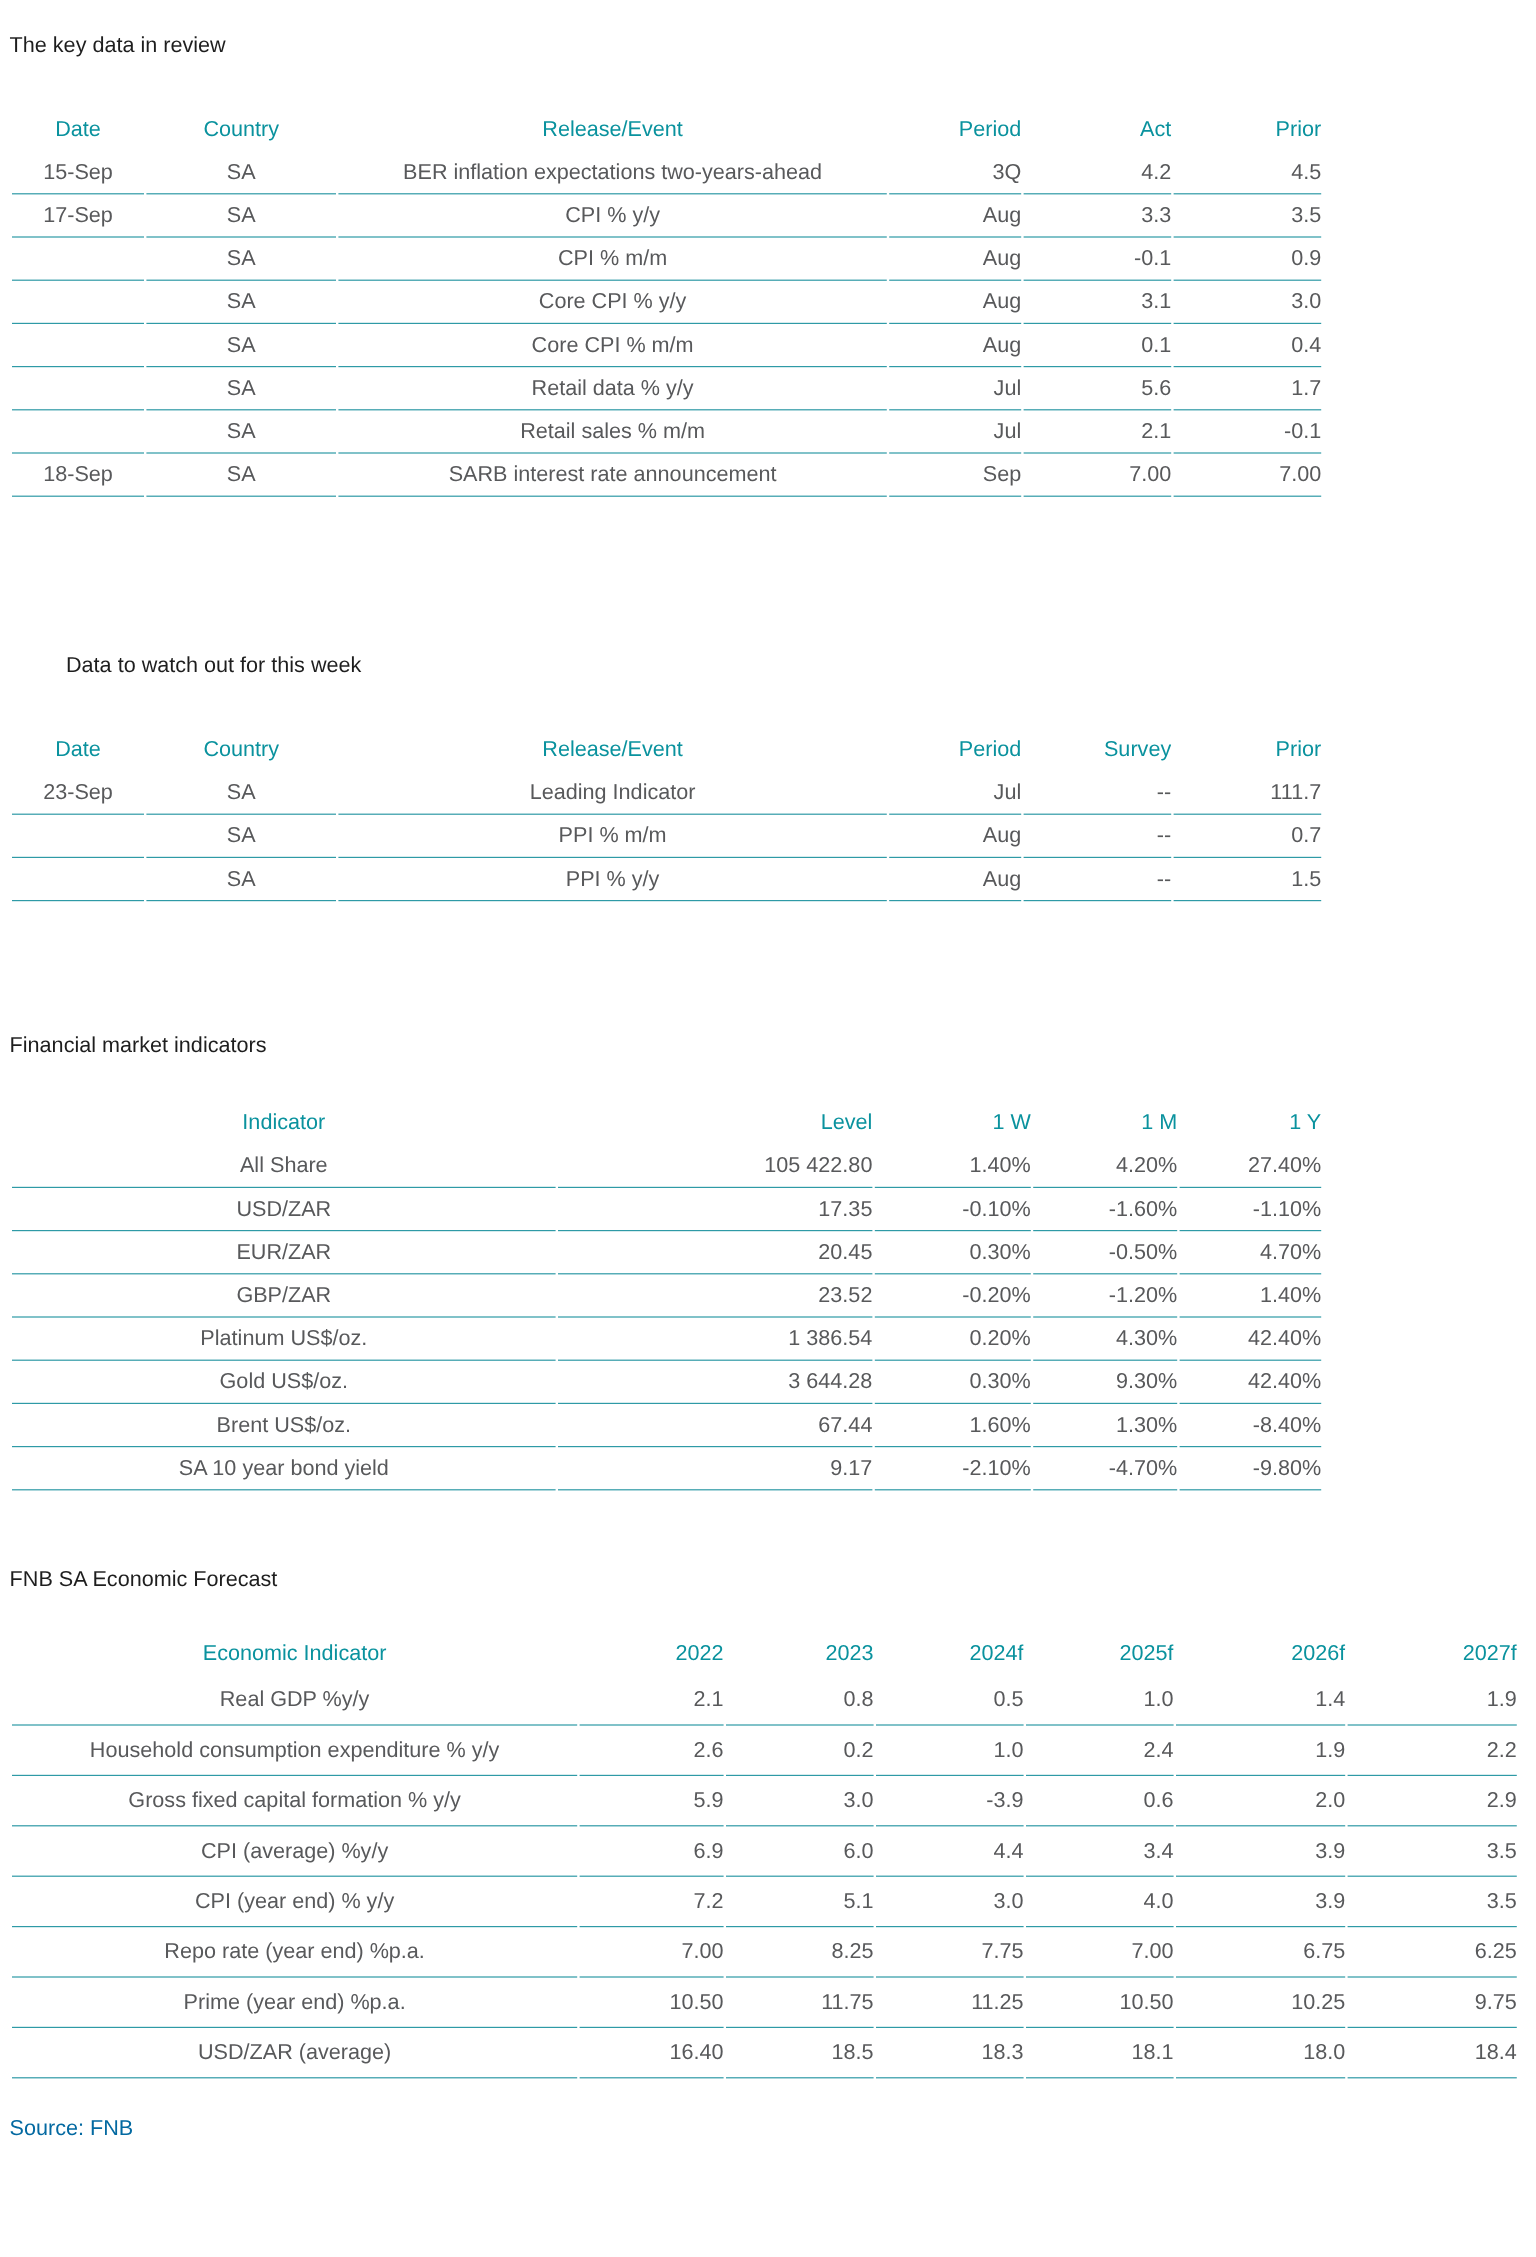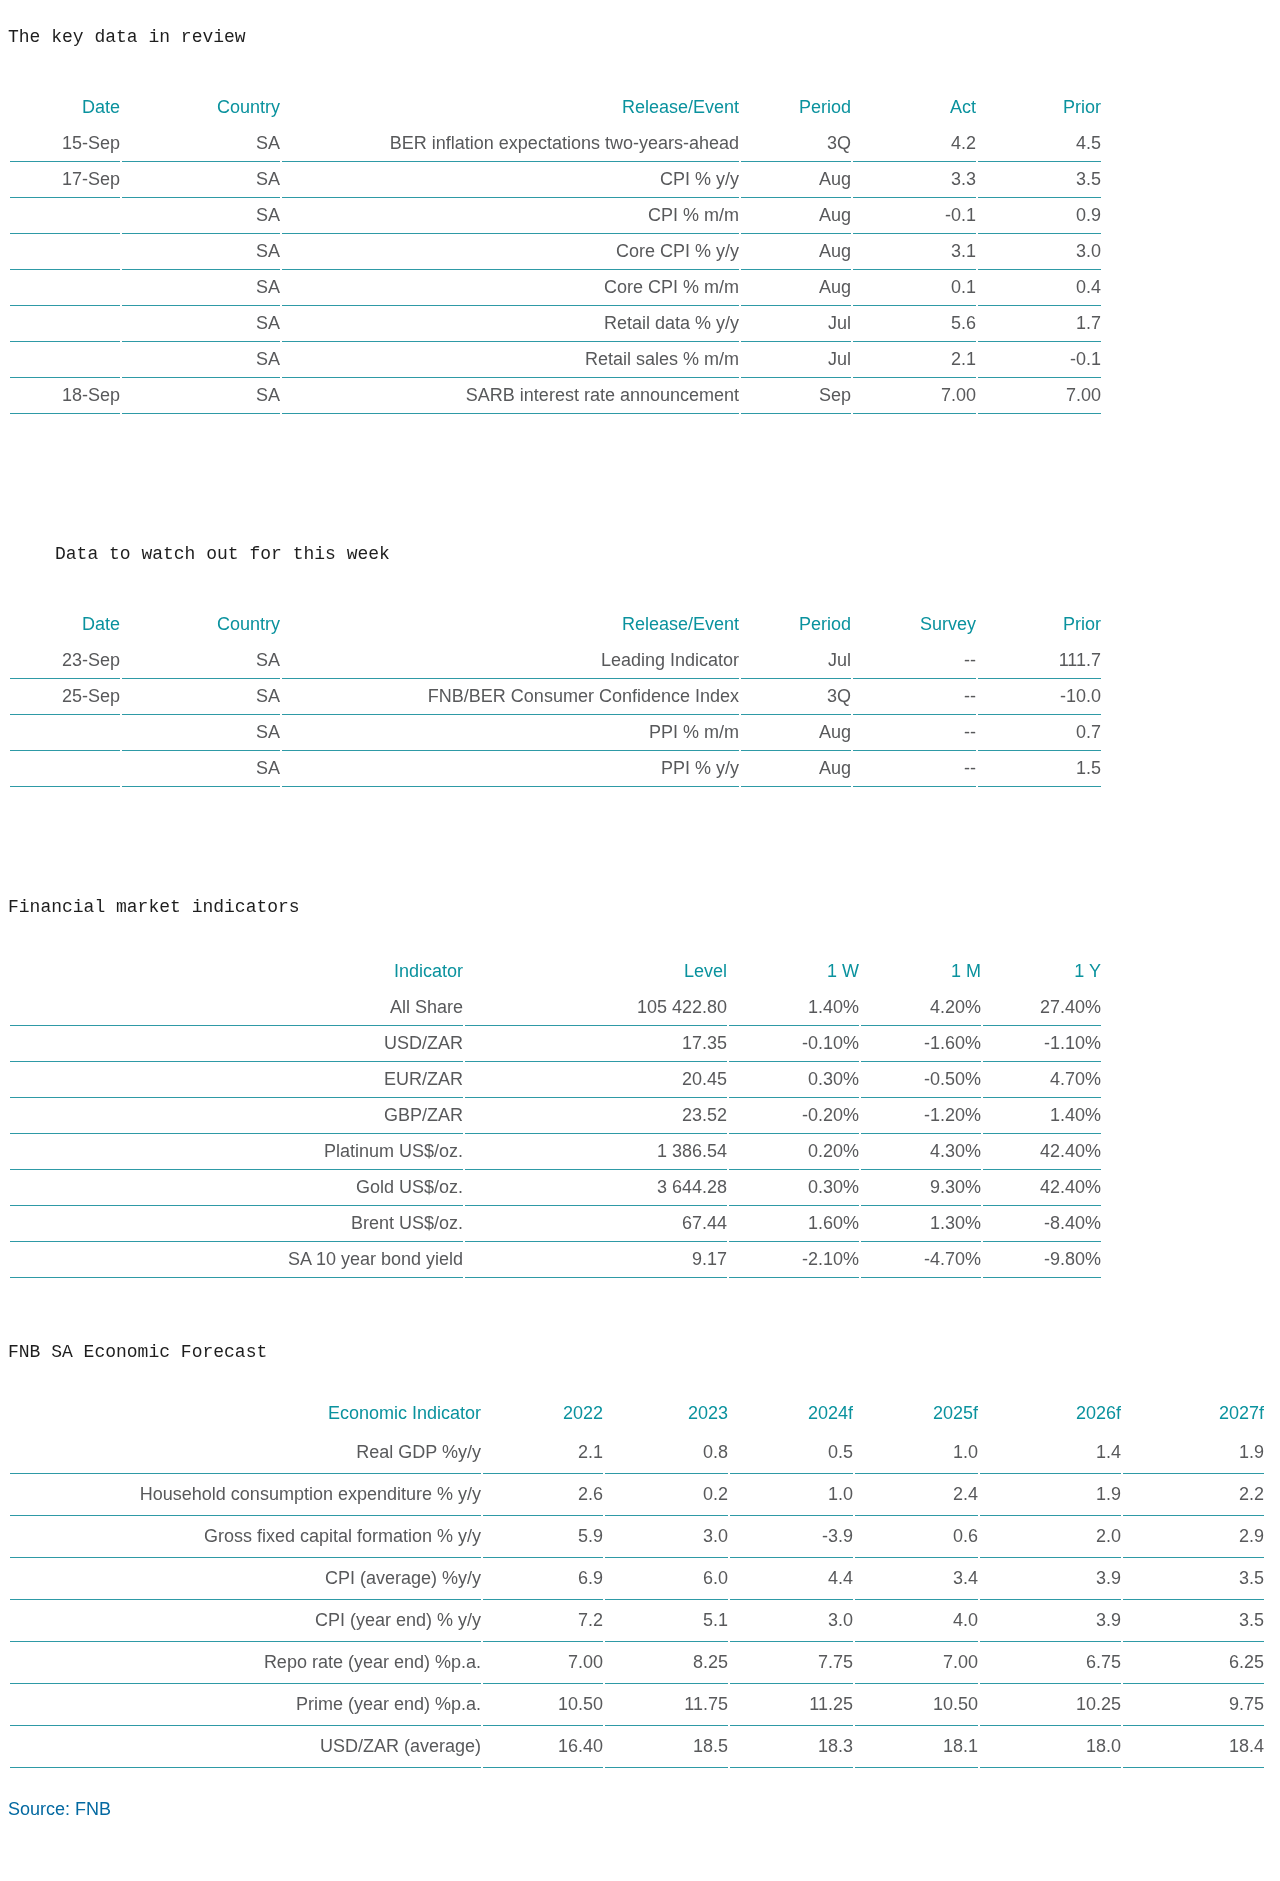--- a/index.html
+++ b/index.html
@@ -13,21 +13,20 @@
     font-size: 18px;
     color: #58595B;
     overflow: hidden;
   }
   .section-title {
     font-size: 18px;
     font-weight: 400;
     color: #1E1E1E;
     margin: 0;
     line-height: 21px;
-    font-family: Liberation Mono, monospace;
   }
   table.data-table {
     border-collapse: separate;
     border-spacing: 2px 0;
     table-layout: fixed;
     font-size: 18px;
     color: #58595B;
   }
   table.w-std { width: 1095px; }
   table.w-wide { width: 1258px; }
@@ -42,21 +41,21 @@
   }
   table.data-table td {
     height: 35px;
     padding: 0;
     vertical-align: middle;
     border-bottom: 1px solid #2E9AA6;
     white-space: nowrap;
     overflow: hidden;
   }
   table.t-forecast td { height: 41px; }
-  .al { text-align: right; }
+  .al { text-align: center; }
   .ar { text-align: right; }
 
   .mt-table1   { margin-top: 40px; }
   .mt-title2   { margin-top: 130px; margin-left: 47px; }
   .mt-table2   { margin-top: 40px; }
   .mt-title3   { margin-top: 110px; }
   .mt-table3   { margin-top: 34px; }
   .mt-title4   { margin-top: 64px; }
   .mt-table4   { margin-top: 31px; }
   .source-note {
@@ -183,28 +182,20 @@
       <tbody>
         <tr>
           <td class="al">23-Sep</td>
           <td class="al">SA</td>
           <td class="al">Leading Indicator</td>
           <td class="ar">Jul</td>
           <td class="ar">--</td>
           <td class="ar">111.7</td>
         </tr>
         <tr>
-          <td class="al">25-Sep</td>
-          <td class="al">SA</td>
-          <td class="al">FNB/BER Consumer Confidence Index</td>
-          <td class="ar">3Q</td>
-          <td class="ar">--</td>
-          <td class="ar">-10.0</td>
-        </tr>
-        <tr>
           <td class="al"></td>
           <td class="al">SA</td>
           <td class="al">PPI % m/m</td>
           <td class="ar">Aug</td>
           <td class="ar">--</td>
           <td class="ar">0.7</td>
         </tr>
         <tr>
           <td class="al"></td>
           <td class="al">SA</td>

